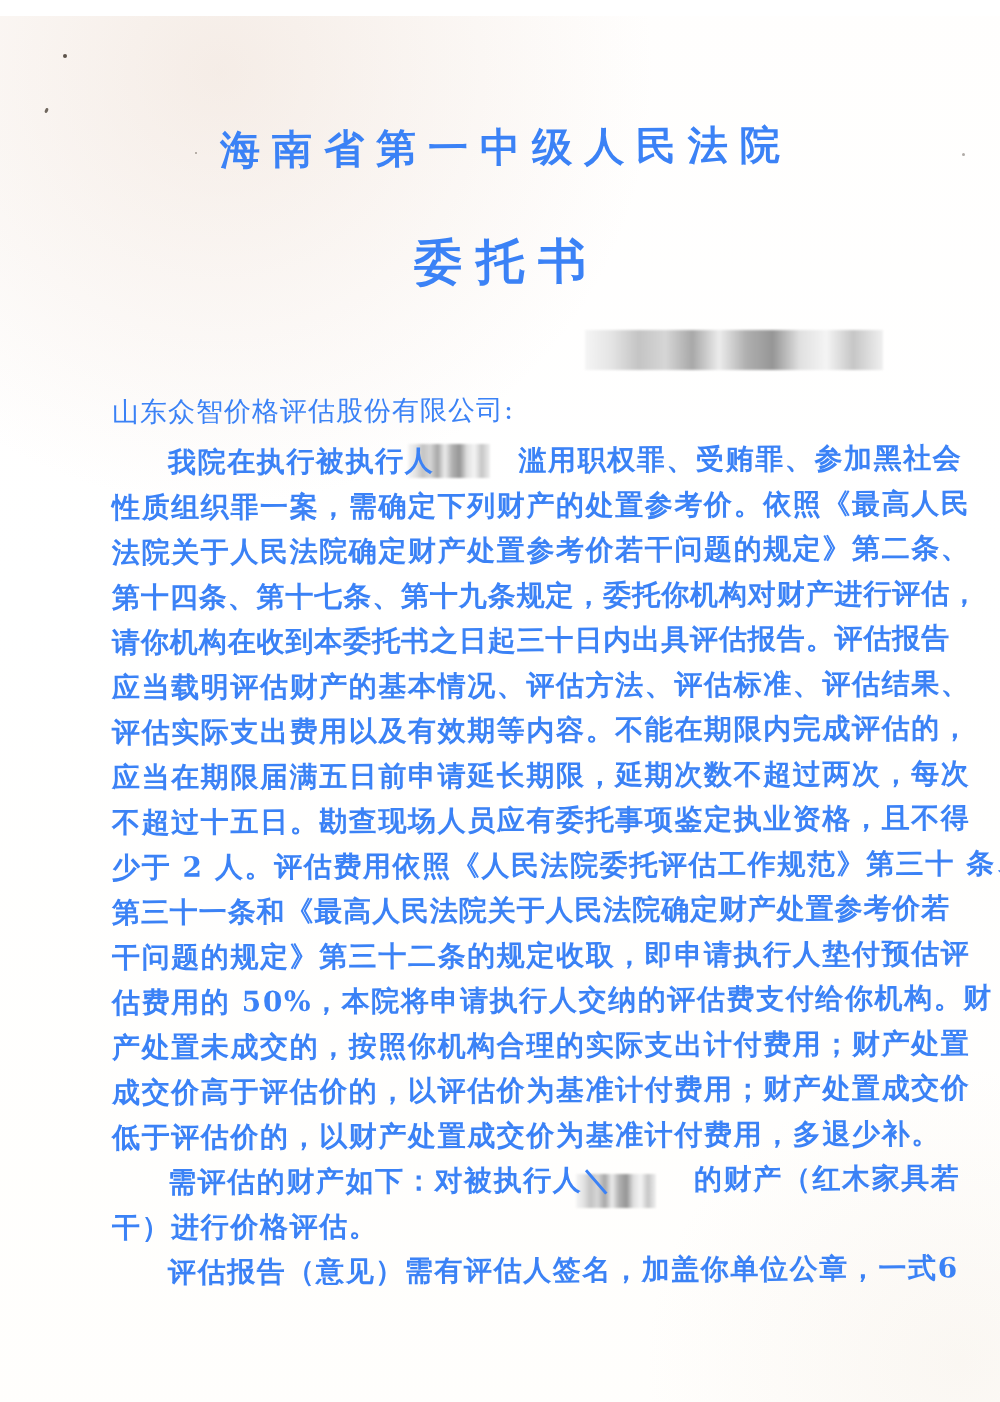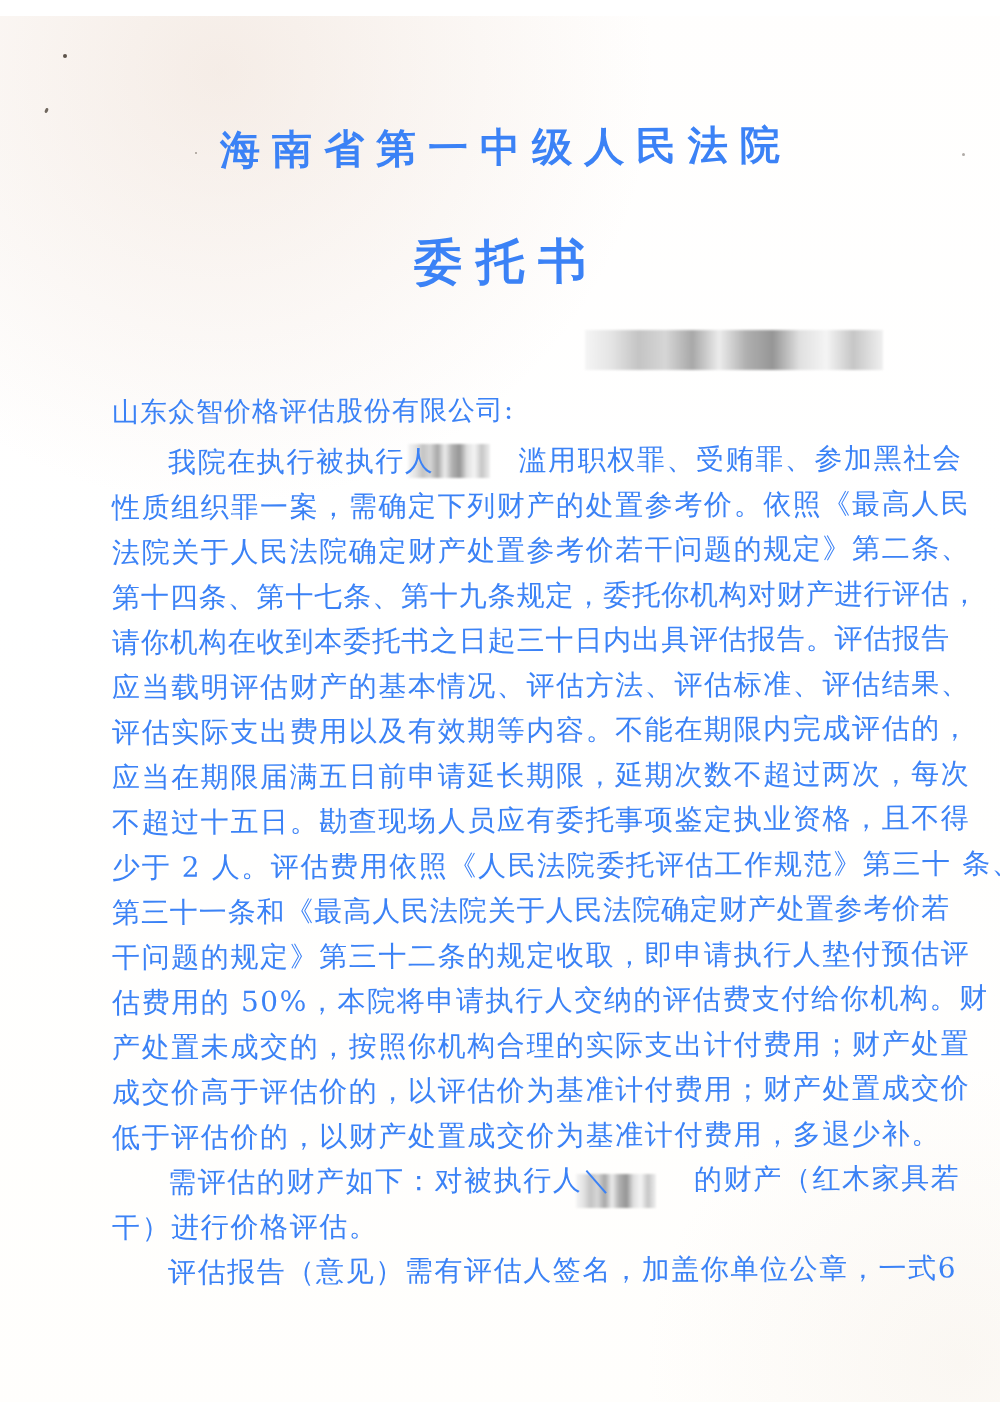--- a/index.html
+++ b/index.html
@@ -113,20 +113,21 @@
     letter-spacing: 1px;
     white-space: nowrap;
     transform: rotate(-0.35deg);
   }
 
   .body {
     position: absolute;
     left: 112px;
     top: 424px;
     width: 800px;
+    font-weight: bold;
   }
 
   .line {
     position: relative;
     height: 45px;
     font-size: 28px;
     line-height: 45px;
     font-family: "DejaVu Serif", "Liberation Serif", serif;
     white-space: nowrap;
     letter-spacing: 0.4px;

